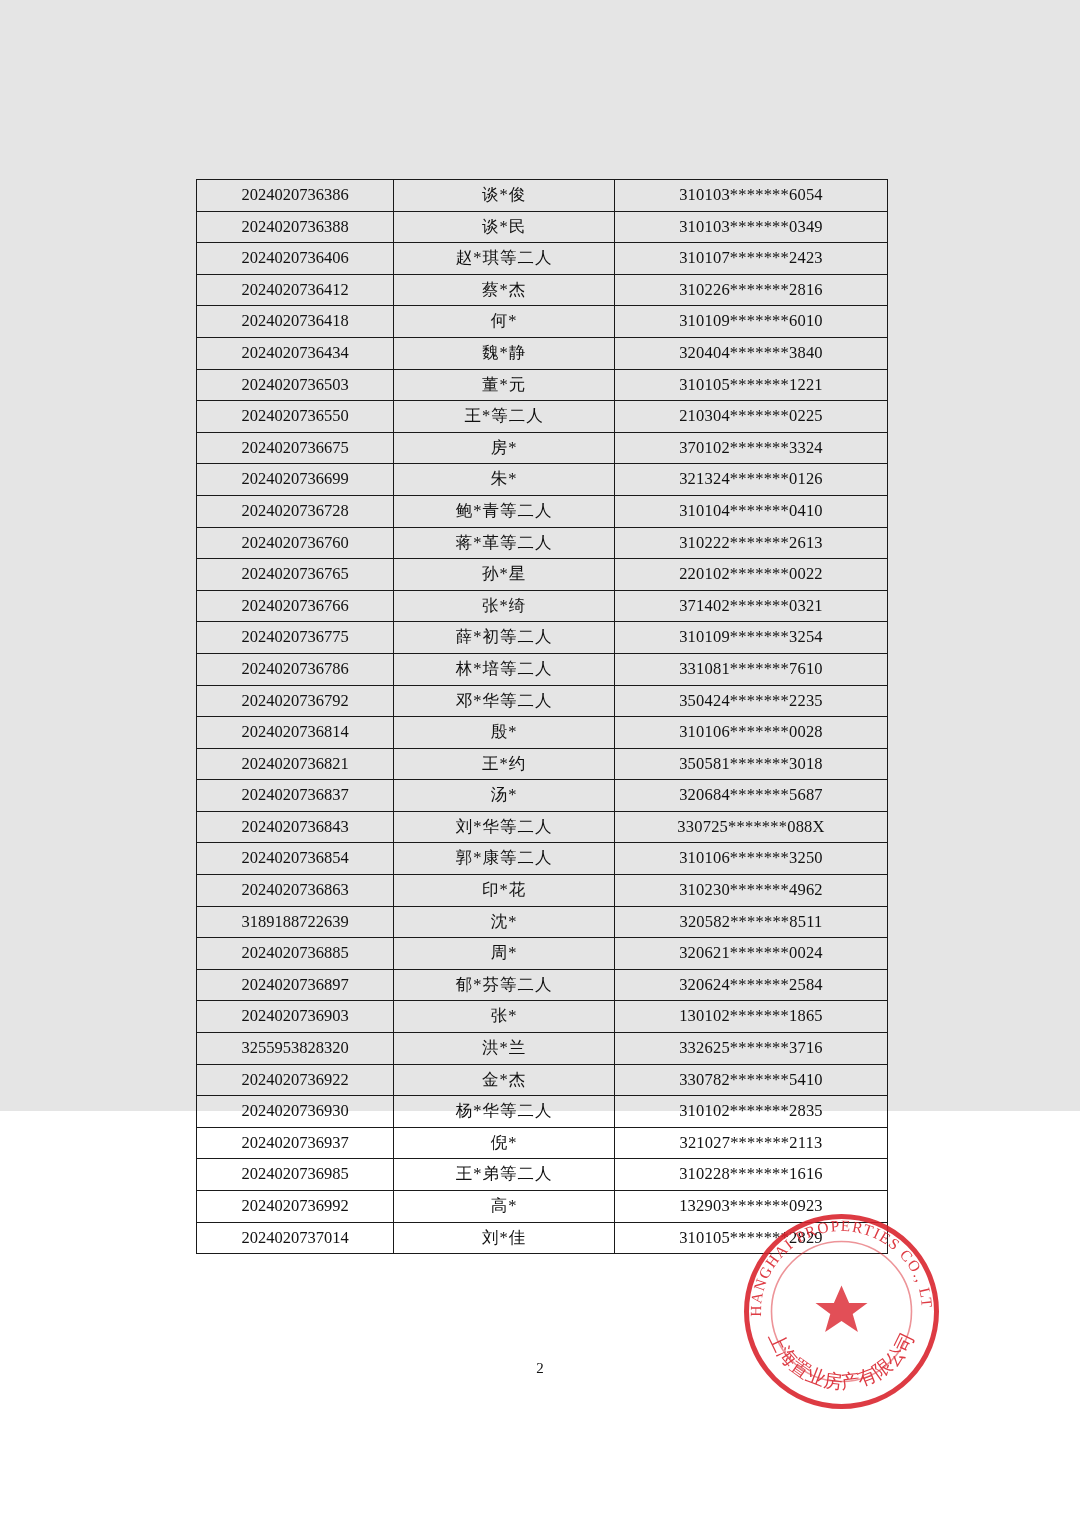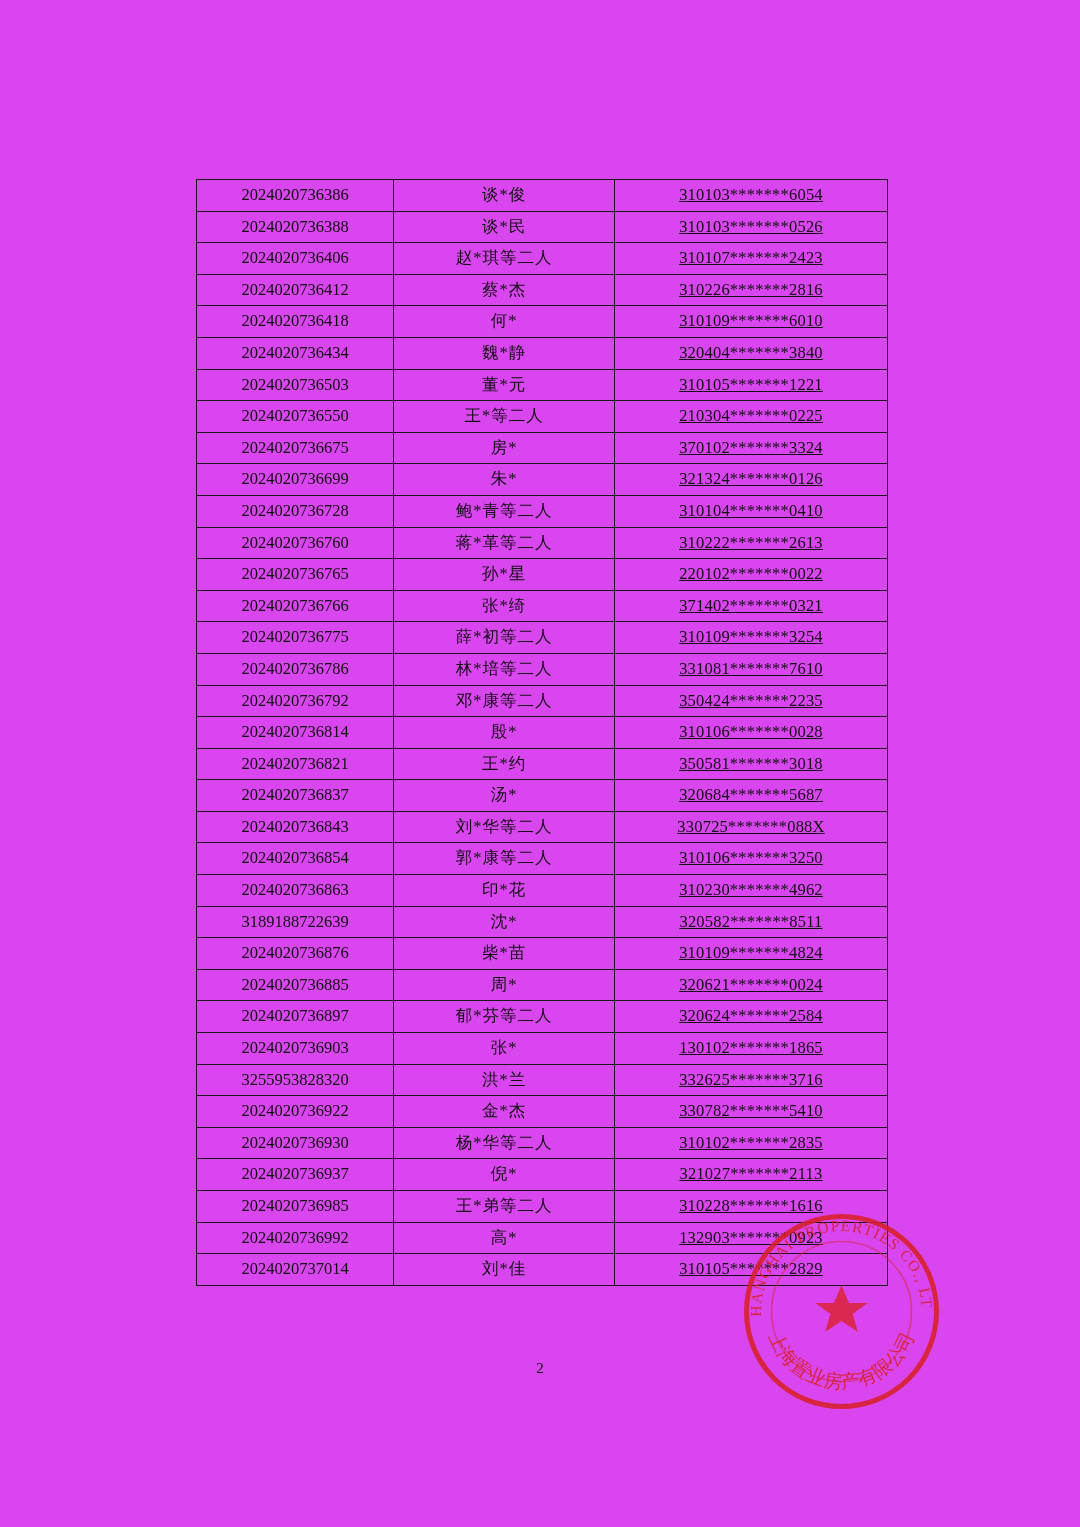--- a/index.html
+++ b/index.html
@@ -11,22 +11,22 @@
     height: 1527px;
     background: #ffffff;
     font-family: "Liberation Serif", serif;
     position: relative;
     overflow: hidden;
   }
   .page {
     position: absolute;
     left: 0; top: 0;
     width: 1080px;
-    height: 1527px;
-    background: #d946ef;
+    height: 1111px;
+    background: #e5e5e5;
   }
   .doc-table {
     position: absolute;
     left: 196px;
     top: 179px;
     width: 688px;
     border-collapse: collapse;
     table-layout: fixed;
   }
   .doc-table td {
@@ -38,21 +38,21 @@
     vertical-align: middle;
     font-size: 16.5px;
     color: #111111;
     white-space: nowrap;
     overflow: hidden;
   }
   .col-id    { width: 196px; }
   .col-name  { width: 220px; }
   .col-idno  { width: 272px; }
   .cell-name { letter-spacing: 1px; font-family: Liberation Serif, serif; }
-  .cell-idno { letter-spacing: 0.2px; text-decoration: underline; }
+  .cell-idno { letter-spacing: 0.2px; }
   .page-number {
     position: absolute;
     left: 0;
     top: 1360px;
     width: 1080px;
     text-align: center;
     font-size: 15px;
     color: #111111;
   }
   
@@ -85,21 +85,21 @@
   <table class="doc-table">
     <tbody>
       <tr>
         <td class="col-id">2024020736386</td>
         <td class="col-name cell-name">谈*俊</td>
         <td class="col-idno cell-idno">310103*******6054</td>
       </tr>
       <tr>
         <td class="col-id">2024020736388</td>
         <td class="col-name cell-name">谈*民</td>
-        <td class="col-idno cell-idno">310103*******0526</td>
+        <td class="col-idno cell-idno">310103*******0349</td>
       </tr>
       <tr>
         <td class="col-id">2024020736406</td>
         <td class="col-name cell-name">赵*琪等二人</td>
         <td class="col-idno cell-idno">310107*******2423</td>
       </tr>
       <tr>
         <td class="col-id">2024020736412</td>
         <td class="col-name cell-name">蔡*杰</td>
         <td class="col-idno cell-idno">310226*******2816</td>
@@ -159,21 +159,21 @@
         <td class="col-name cell-name">薛*初等二人</td>
         <td class="col-idno cell-idno">310109*******3254</td>
       </tr>
       <tr>
         <td class="col-id">2024020736786</td>
         <td class="col-name cell-name">林*培等二人</td>
         <td class="col-idno cell-idno">331081*******7610</td>
       </tr>
       <tr>
         <td class="col-id">2024020736792</td>
-        <td class="col-name cell-name">邓*康等二人</td>
+        <td class="col-name cell-name">邓*华等二人</td>
         <td class="col-idno cell-idno">350424*******2235</td>
       </tr>
       <tr>
         <td class="col-id">2024020736814</td>
         <td class="col-name cell-name">殷*</td>
         <td class="col-idno cell-idno">310106*******0028</td>
       </tr>
       <tr>
         <td class="col-id">2024020736821</td>
         <td class="col-name cell-name">王*约</td>
@@ -196,25 +196,20 @@
       </tr>
       <tr>
         <td class="col-id">2024020736863</td>
         <td class="col-name cell-name">印*花</td>
         <td class="col-idno cell-idno">310230*******4962</td>
       </tr>
       <tr>
         <td class="col-id">3189188722639</td>
         <td class="col-name cell-name">沈*</td>
         <td class="col-idno cell-idno">320582*******8511</td>
-      </tr>
-      <tr>
-        <td class="col-id">2024020736876</td>
-        <td class="col-name cell-name">柴*苗</td>
-        <td class="col-idno cell-idno">310109*******4824</td>
       </tr>
       <tr>
         <td class="col-id">2024020736885</td>
         <td class="col-name cell-name">周*</td>
         <td class="col-idno cell-idno">320621*******0024</td>
       </tr>
       <tr>
         <td class="col-id">2024020736897</td>
         <td class="col-name cell-name">郁*芬等二人</td>
         <td class="col-idno cell-idno">320624*******2584</td>

